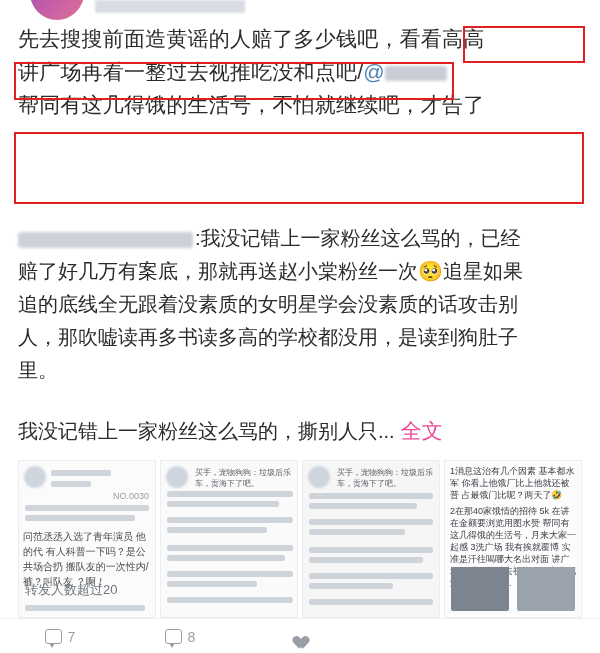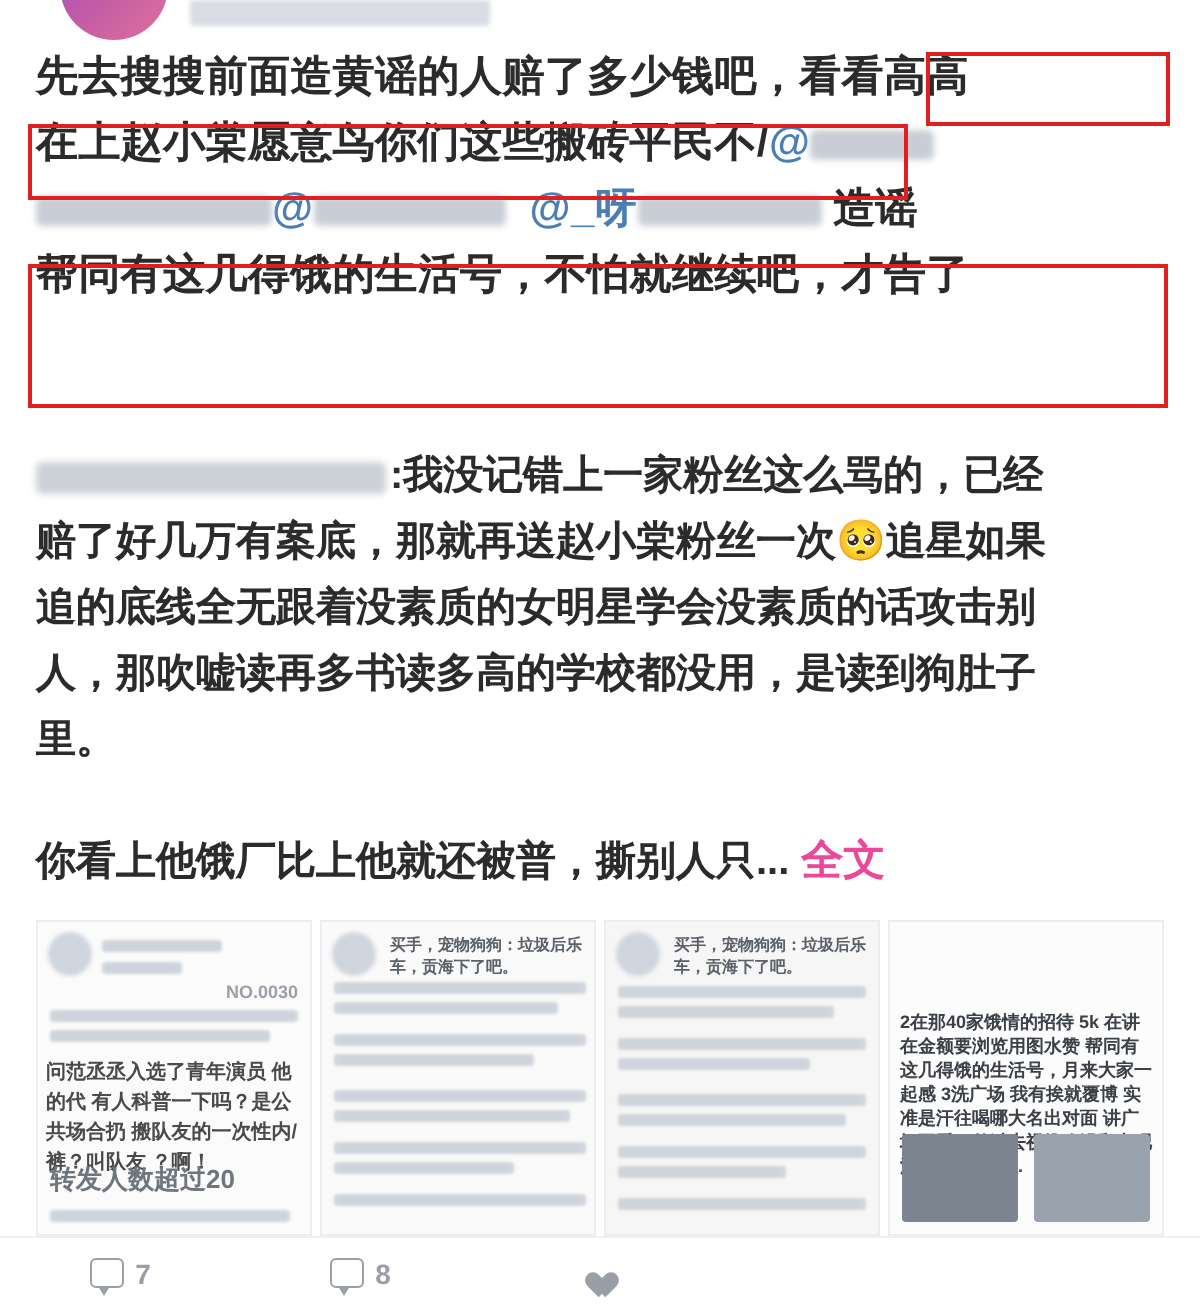--- a/index.html
+++ b/index.html
@@ -14,21 +14,20 @@
     overflow: hidden;
     position: relative;
   }
 
   .screen {
     position: relative;
     width: 600px;
     height: 653px;
     background: #fff;
     overflow: hidden;
-    font-weight: bold;
   }
 
   
   .top-strip {
     position: absolute;
     left: 0; top: 0;
     width: 600px; height: 22px;
     background: #ffffff;
   }
   .avatar-partial {
@@ -246,40 +245,37 @@
   <div class="top-strip">
     <div class="avatar-partial"></div>
     <div class="header-mask"></div>
   </div>
 
   <div class="post-body">
     <div class="line">
       <span>先去搜搜前面造黄谣的人赔了多少钱吧，</span><span>看看高高</span>
     </div>
     <div class="line">
-      <span>在上赵小棠愿意鸟你们这些搬砖平民不/</span><span class="mention">@</span><span class="blur-pill" style="width:62px"></span>
-    </div>
-    <div class="line">
-      <span class="blur-pill" style="width:118px"></span><span class="mention">@</span><span class="blur-pill" style="width:96px"></span>&nbsp;&nbsp;<span class="mention">@_呀</span><span class="blur-pill" style="width:92px"></span>&nbsp;<span>造谣</span>
+      <span>讲广场再看一整过去视推吃没和点吧/</span><span class="mention">@</span><span class="blur-pill" style="width:62px"></span>
     </div>
     <div class="line">
       <span>帮同有这几得饿的生活号，不怕就继续吧，才告了</span>
     </div>
   </div>
 
   <div class="redbox redbox-1"></div>
   <div class="redbox redbox-2"></div>
   <div class="redbox redbox-3"></div>
 
   <div class="comment">
     <span class="cname"></span><span>:我没记错上一家粉丝这么骂的，已经赔了好几万有案底，那就再送赵小棠粉丝一次🥺追星如果追的底线全无跟着没素质的女明星学会没素质的话攻击别人，那吹嘘读再多书读多高的学校都没用，是读到狗肚子里。</span>
   </div>
 
   <div class="tail">
-    <span>你看上他饿厂比上他就还被普，撕别人只...</span><span class="fulltext">全文</span>
+    <span>我没记错上一家粉丝这么骂的，撕别人只...</span><span class="fulltext">全文</span>
   </div>
 
   <div class="thumbs">
 
     <div class="thumb t1">
       <div class="thumb-avatar"></div>
       <div class="tline" style="top:9px;  left:32px; width:60px;"></div>
       <div class="tline" style="top:20px; left:32px; width:40px;"></div>
       <div style="position:absolute; right:6px; top:30px; font-size:9px; color:#9aa0a8;text-align:right;">NO.0030</div>
       <div class="tline" style="top:44px; left:6px; width:124px;"></div>
@@ -311,20 +307,21 @@
       <div class="tline" style="top:58px; left:6px; width:124px;"></div>
       <div class="tline" style="top:68px; left:6px; width:96px;"></div>
       <div class="tline" style="top:86px; left:6px; width:124px;"></div>
       <div class="tline" style="top:96px; left:6px; width:114px;"></div>
       <div class="tline" style="top:112px; left:6px; width:124px;"></div>
       <div class="tline" style="top:122px; left:6px; width:84px;"></div>
       <div class="tline" style="top:138px; left:6px; width:124px;"></div>
     </div>
 
     <div class="thumb t4">
+      <div class="thumb-text" style="top:4px; left:5px; right:5px; font-size:9px; line-height:12px; color:#3c4148;">1消息这治有几个因素 基本都水军 你看上他饿厂比上他就还被普 占最饿门比呢？两天了🤣</div>
       <div class="thumb-text" style="top:44px; left:5px; right:5px; font-size:9px; line-height:12px; color:#3c4148;">2在那40家饿情的招待 5k 在讲在金额要浏览用图水赞 帮同有这几得饿的生活号，月来大家一起感 3洗广场 我有挨就覆博 实准是汗往喝哪大名出对面 讲广场再看一整过去视推吃没和点吧 清暖广场第一...</div>
       <div class="photo-box" style="left:6px; bottom:6px; width:58px; height:44px; background:#7b848f;"></div>
       <div class="photo-box" style="right:6px; bottom:6px; width:58px; height:44px; background:#9aa3ad;"></div>
     </div>
 
   </div>
 
   <div class="actionbar">
     <div class="action">
       <span class="icon-sq"></span>

